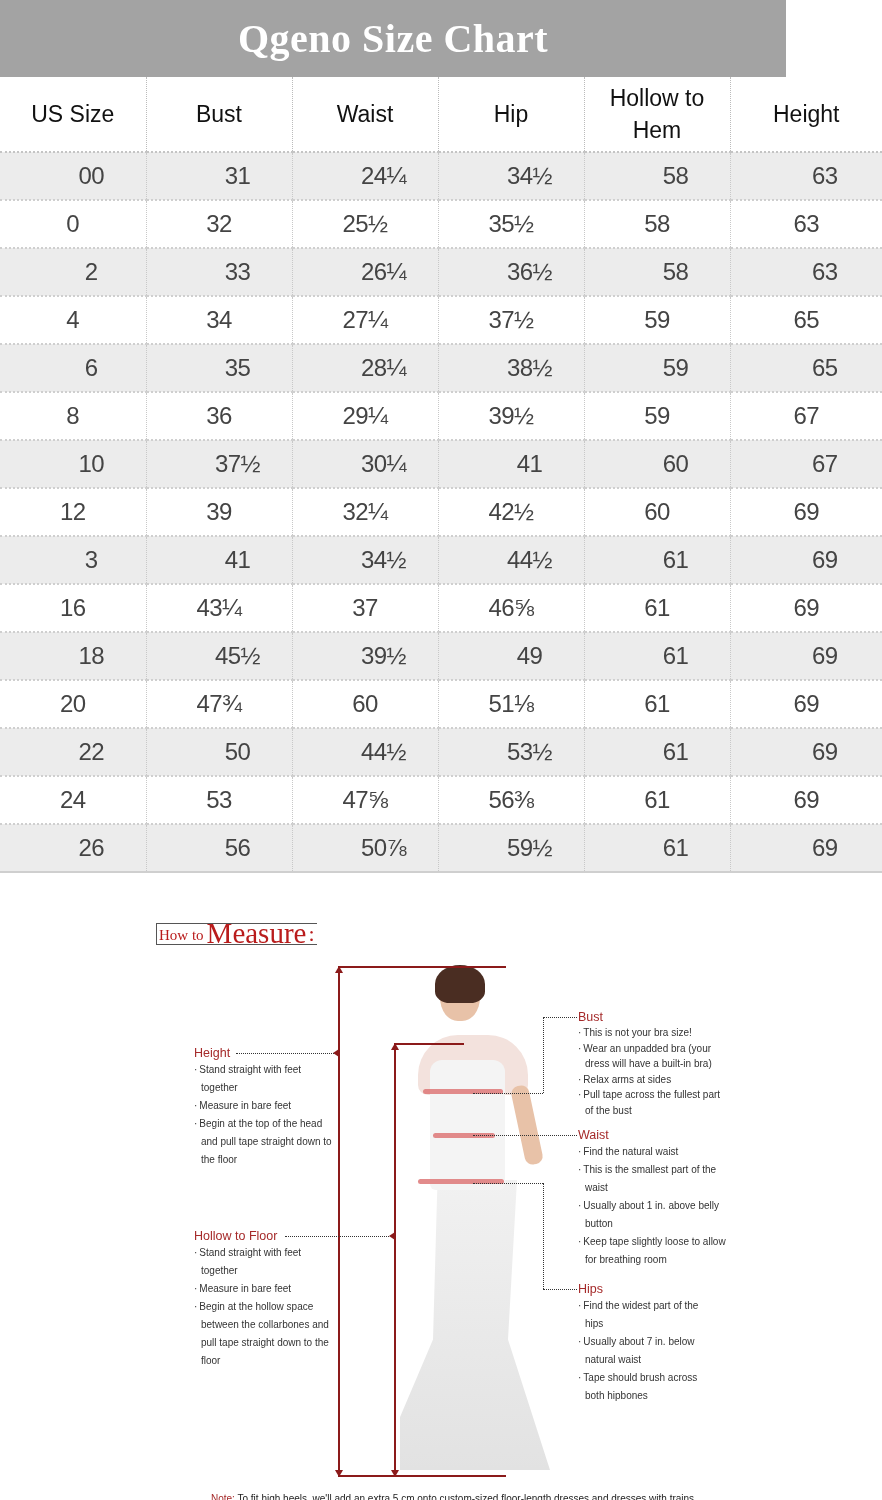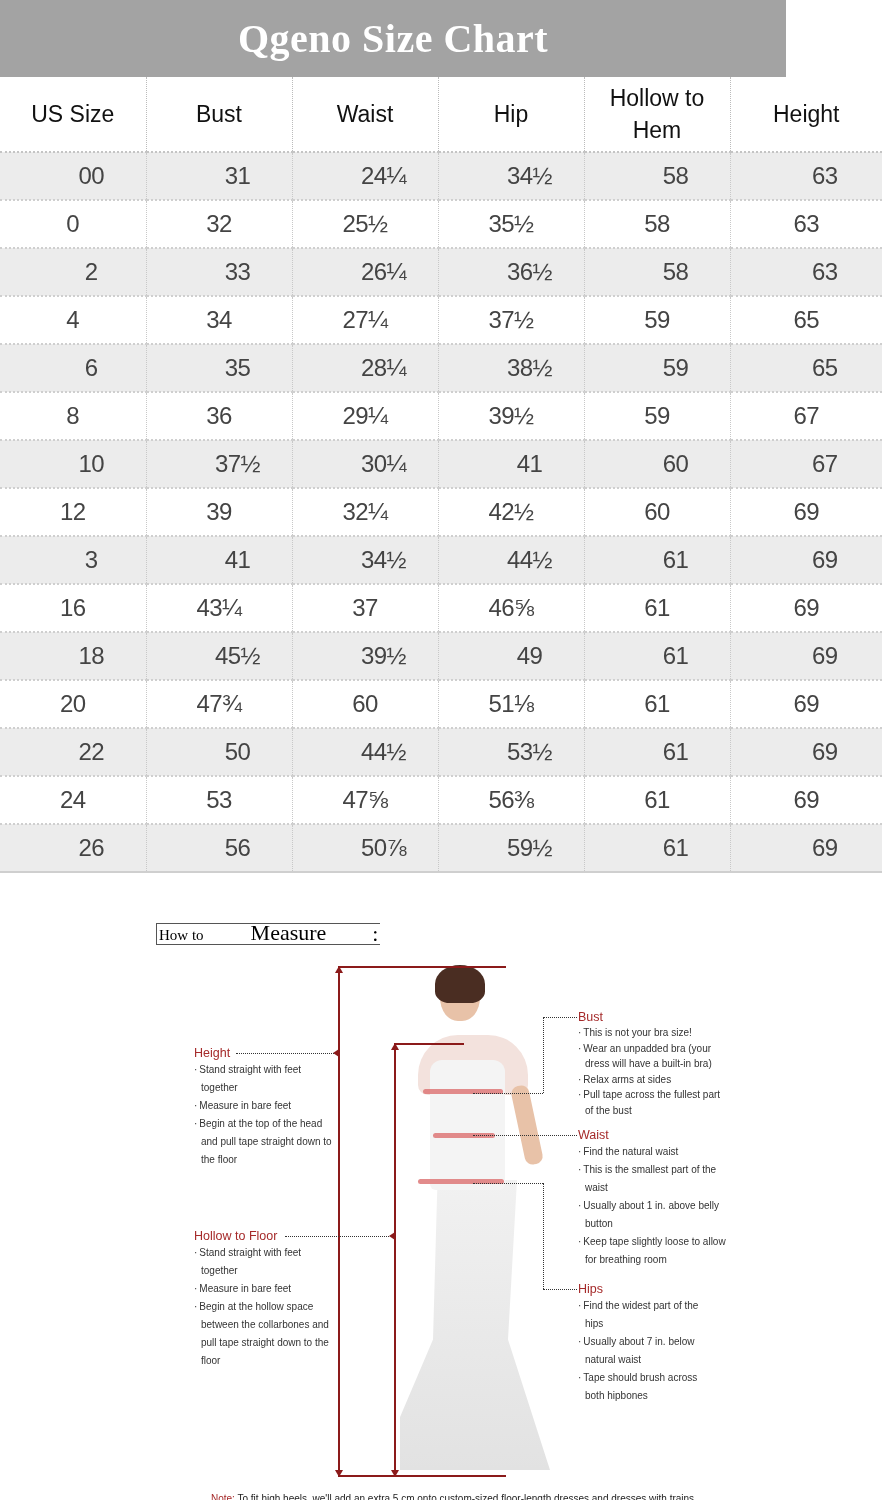--- a/index.html
+++ b/index.html
@@ -9,23 +9,23 @@
   table.size{position:absolute;left:0;top:77px;width:882px;border-collapse:collapse;table-layout:fixed;}
   table.size col.c{width:146px;}
   table.size col.last{width:152px;}
   table.size th{height:74px;font-weight:normal;font-size:23px;color:#111;background:#fff;border-right:1px dotted #bbb;border-bottom:2px dotted #c4c4c4;line-height:32px;padding:0;text-align:center;}
   table.size td{height:46px;font-size:24px;color:#444;text-align:center;border-right:1px dotted #c8c8c8;border-bottom:2px dotted #cfcfcf;padding:0;font-family:"Liberation Sans Narrow","Liberation Sans",sans-serif;letter-spacing:-0.5px;}
   table.size th:last-child, table.size td:last-child{border-right:none;}
   table.size tr.odd td{background:#ececec;padding-left:37px;}
   table.size tr.even td{background:#fff;}
   table.size tr:last-child td{border-bottom:2px solid #cfcfcf;}
 
-  .measure-title{position:absolute;left:156px;top:923px;border:1px solid #555;border-right:none;padding:0 2px;height:20px;display:flex;align-items:flex-end;font-family:"Liberation Serif",serif;color:#000000;gap:44px;}
+  .measure-title{position:absolute;left:156px;top:923px;border:1px solid #555;border-right:none;padding:0 2px;height:20px;display:flex;align-items:flex-end;font-family:"Liberation Serif",serif;color:#b91c1c;}
   .measure-title .small{font-size:15px;line-height:18px;}
-  .measure-title .big{font-size:22px;line-height:22px;margin-left:3px;}
+  .measure-title .big{font-size:29px;line-height:22px;margin-left:3px;}
   .measure-title .dot{font-size:22px;line-height:20px;margin-left:2px;}
 
   .figure{position:absolute;left:380px;top:965px;width:180px;height:510px;}
   .head{position:absolute;left:60px;top:4px;width:40px;height:52px;border-radius:50% 50% 45% 45%;background:#e8c2a8;}
   .hair{position:absolute;left:55px;top:0;width:50px;height:38px;border-radius:50% 50% 30% 30%;background:#4a2d22;}
   .shoulders{position:absolute;left:38px;top:70px;width:110px;height:60px;border-radius:40px 40px 10px 10px;background:#f3e2dd;}
   .bodice{position:absolute;left:50px;top:95px;width:75px;height:130px;background:#f4f4f4;border-radius:12px 12px 6px 6px;}
   .skirt{position:absolute;left:20px;top:215px;width:150px;height:290px;background:linear-gradient(#f1f1f1,#e2e2e2);clip-path:polygon(25% 0,78% 0,72% 55%,100% 100%,-15% 100%,22% 55%);}
   .arm{position:absolute;left:138px;top:120px;width:18px;height:80px;background:#e8c2a8;border-radius:8px;transform:rotate(-12deg);}
 

